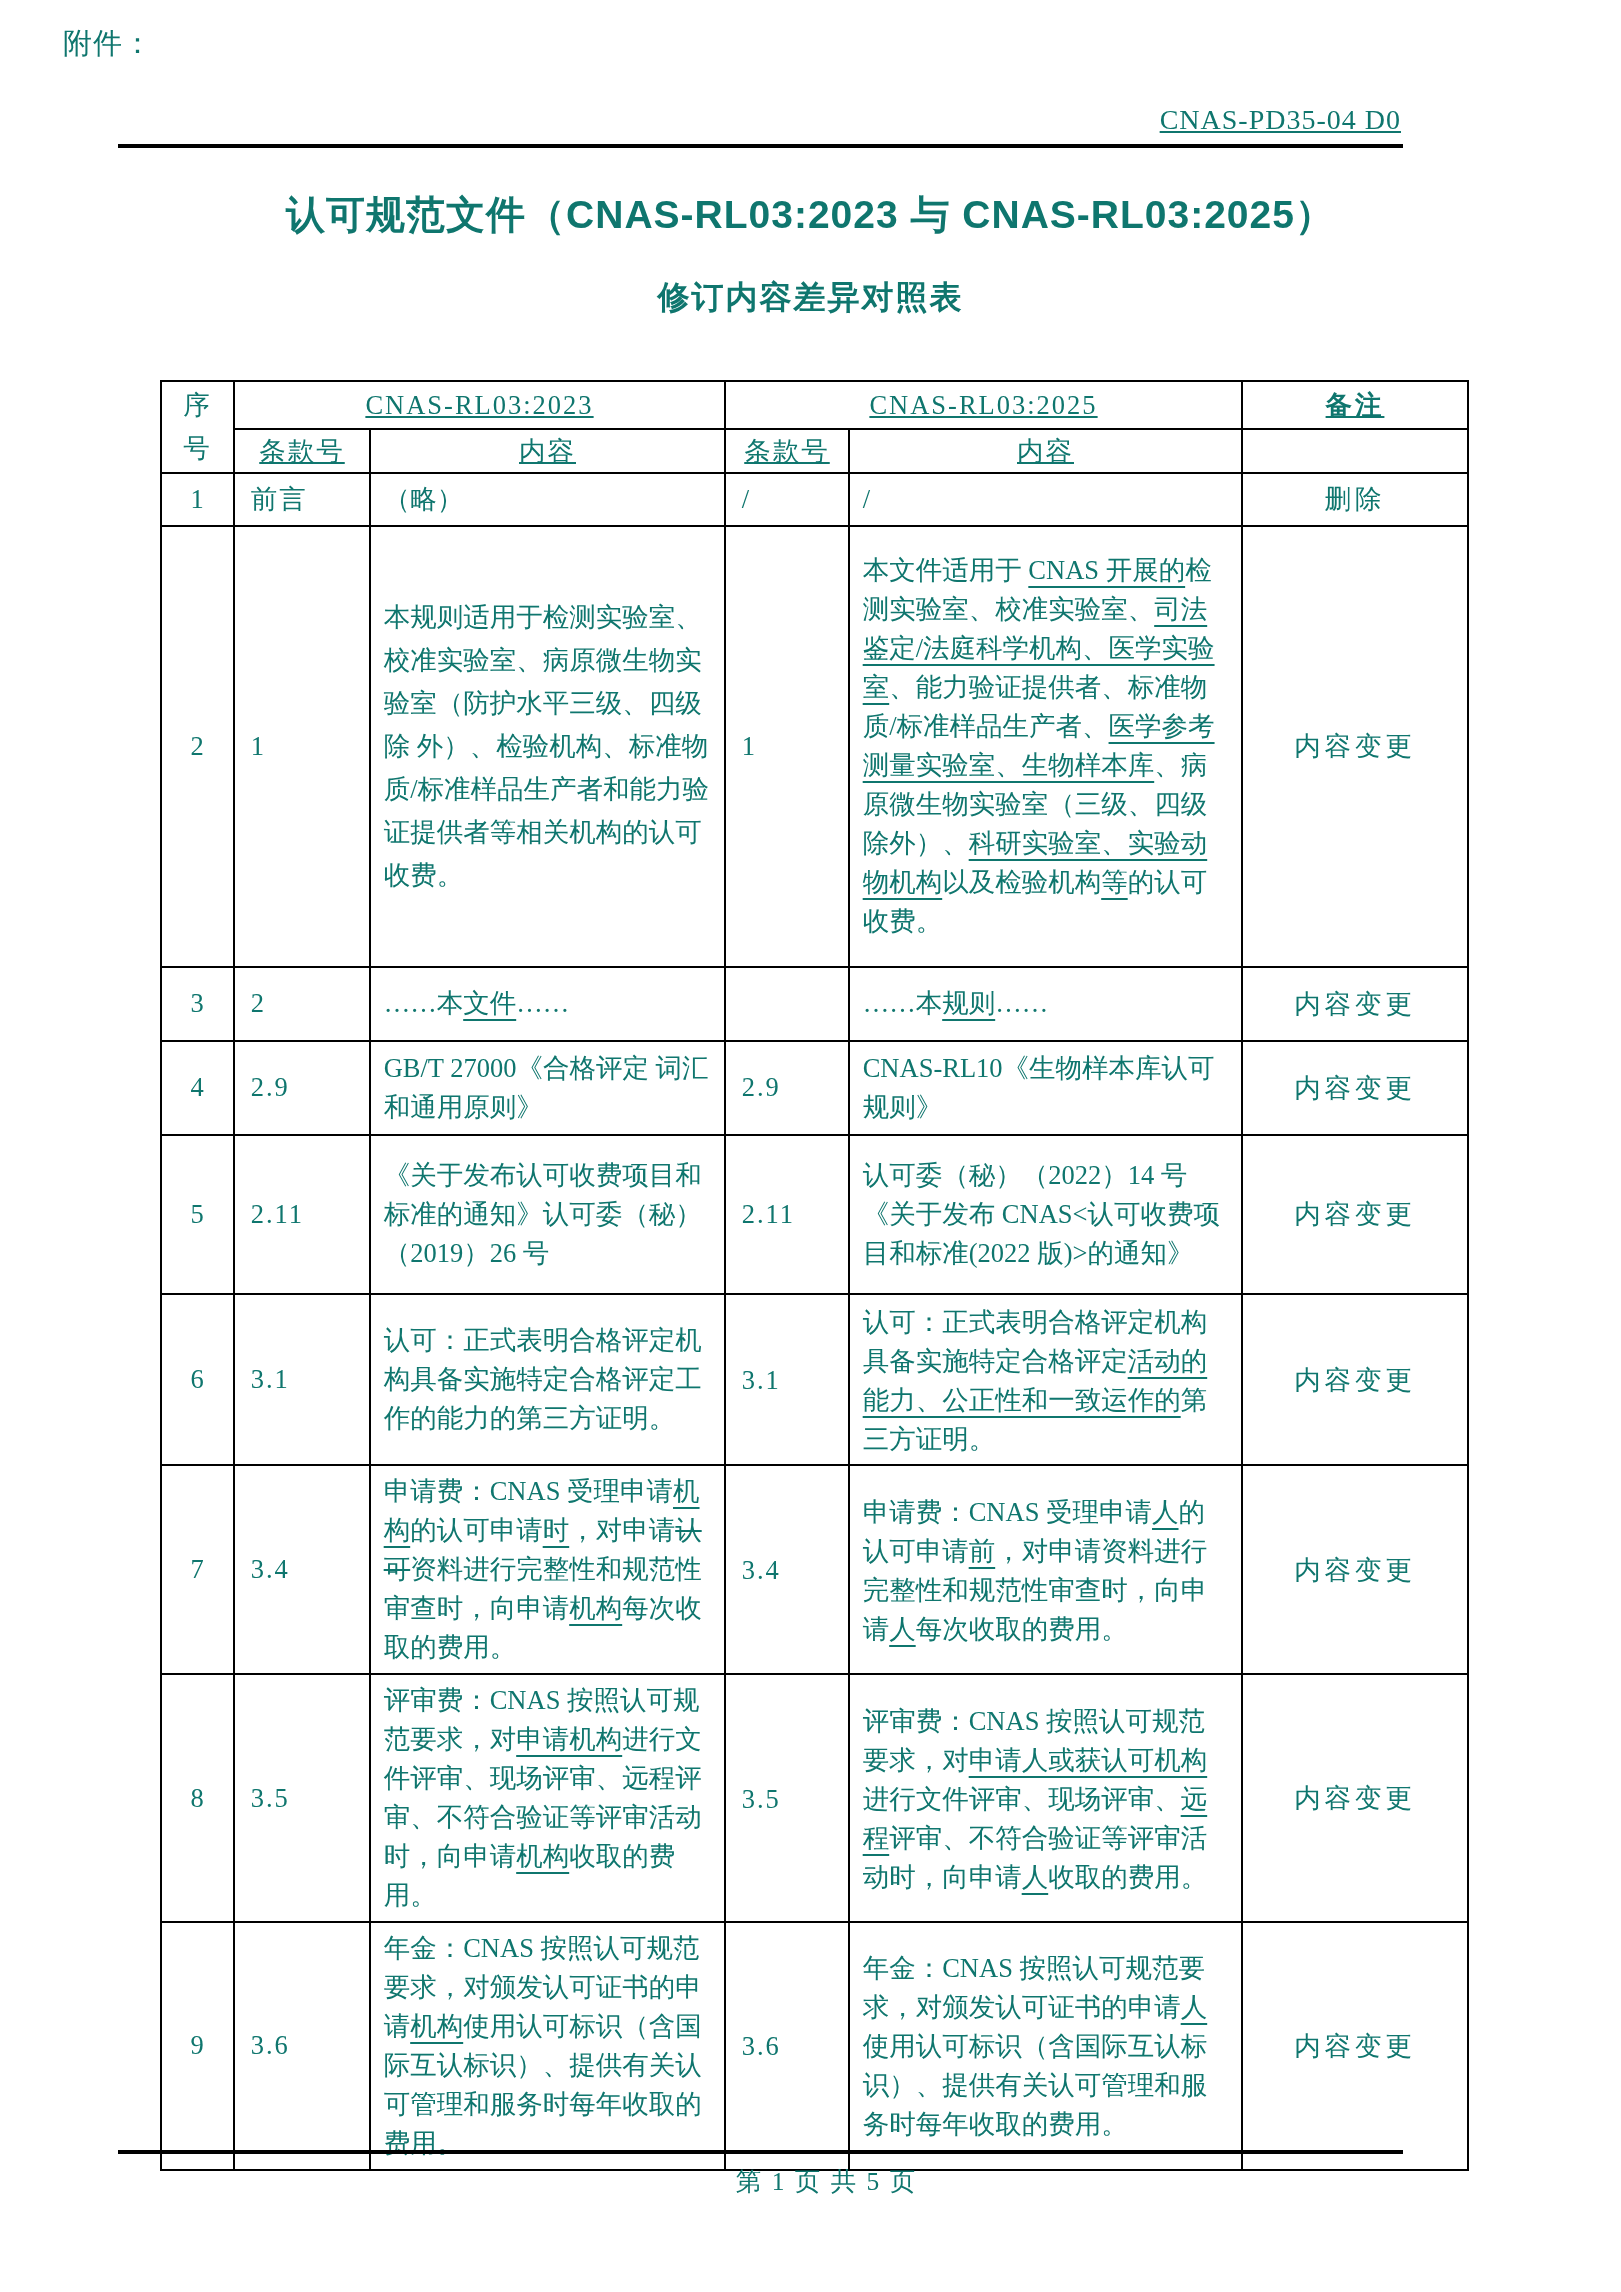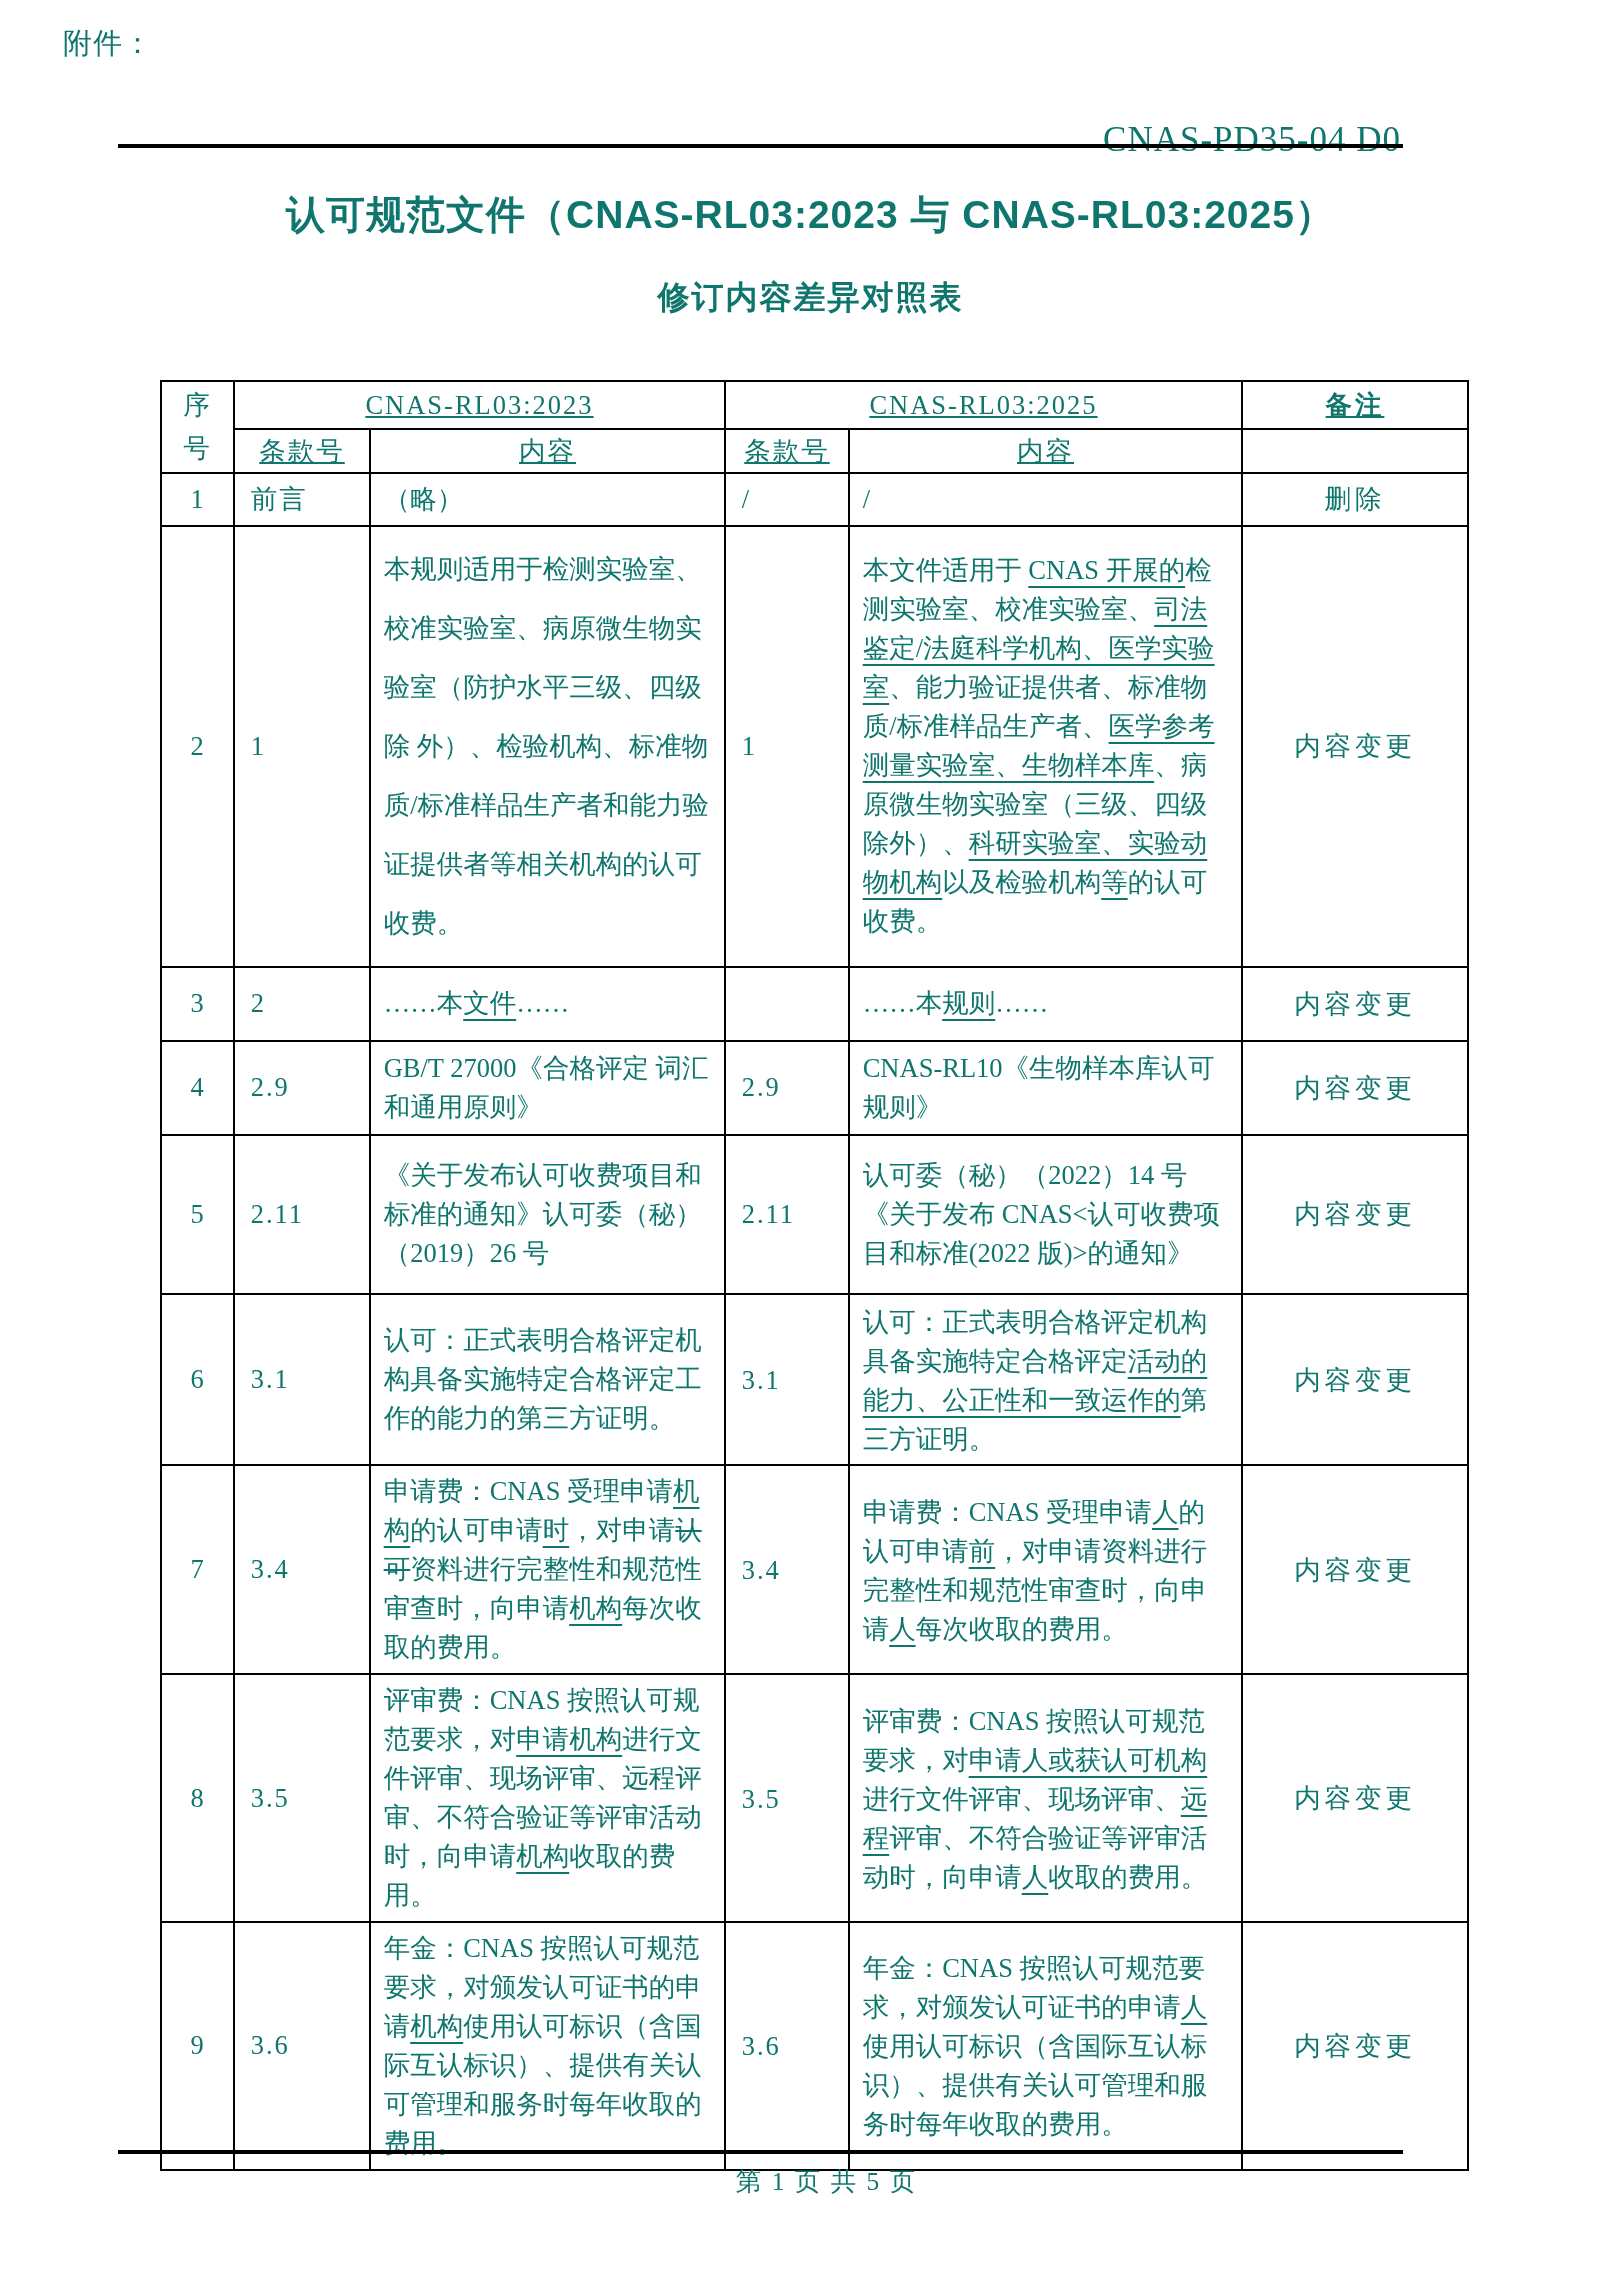--- a/index.html
+++ b/index.html
@@ -9,22 +9,22 @@
     margin:0 auto;
     background:#ffffff;
     color:#0f766e;
     font-family:"Liberation Serif","DejaVu Serif",serif;
   }
   .attachment {
     position:absolute; left:63px; top:23.5px;
     font-size:29px; letter-spacing:1px;
   }
   .doc-code {
-    position:absolute; right:220px; top:120px;
-    font-size:35px; letter-spacing:1px;
+    position:absolute; right:220px; top:104px;
+    font-size:28px; letter-spacing:1px;text-decoration:underline;
   }
   .rule {
     position:absolute; left:118px; width:1285px; height:3.9px; background:#000;
   }
   .rule-top { top:144px; }
   .rule-bottom { top:2150px; }
   .title {
     position:absolute; left:0; top:188px; width:100%;
     text-align:center;
     font-family:"Liberation Sans","DejaVu Sans",sans-serif;
@@ -49,21 +49,21 @@
     vertical-align:middle;
     overflow:hidden;
   }
   .hcell { text-align:center; letter-spacing:2px; padding:2px 9px;text-decoration:underline; }
   .hcell.bold { font-weight:bold; letter-spacing:2.9px; }
   .seqwrap { display:inline-block; width:1.15em; word-break:break-all; line-height:43px; text-align:center; }
   .c-seq { text-align:center; letter-spacing:1px; }
   .c-clause { text-align:left; padding:5.9px 5.9px 5.9px 15.7px; letter-spacing:2px; vertical-align:middle; }
   .c-content { text-align:left; padding:5.9px 12.7px; line-height:39px; }
   .c-remark { text-align:center; letter-spacing:3.9px; }
-  .loose { line-height:59px;border-radius:32px; }
+  .loose { line-height:43px;border-radius:32px; }
   td.top { vertical-align:top; padding-top:7.8px;margin-left:23px; }
   .u { text-decoration:underline; text-decoration-thickness:2px; text-underline-offset:6.9px; }
   .s { text-decoration:line-through; text-decoration-thickness:2px; }
   .footer {
     position:absolute; left:16px; top:2164px; width:100%;
     text-align:center; font-size:25.5px; letter-spacing:2px;
   }
 </style>
 </head>
 <body>

